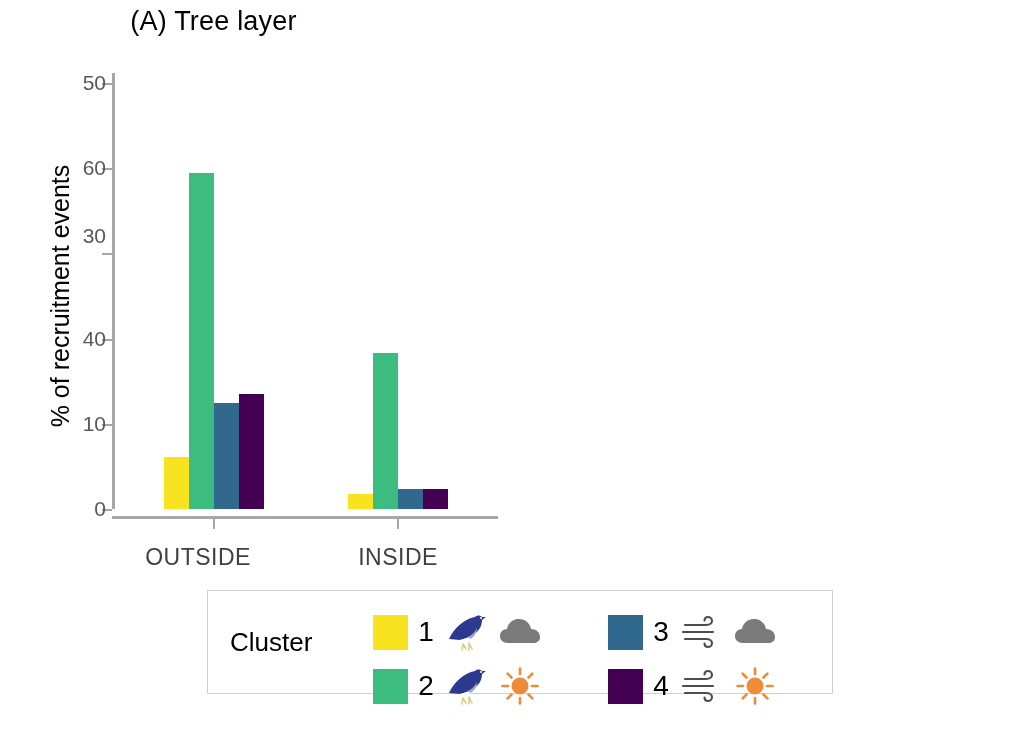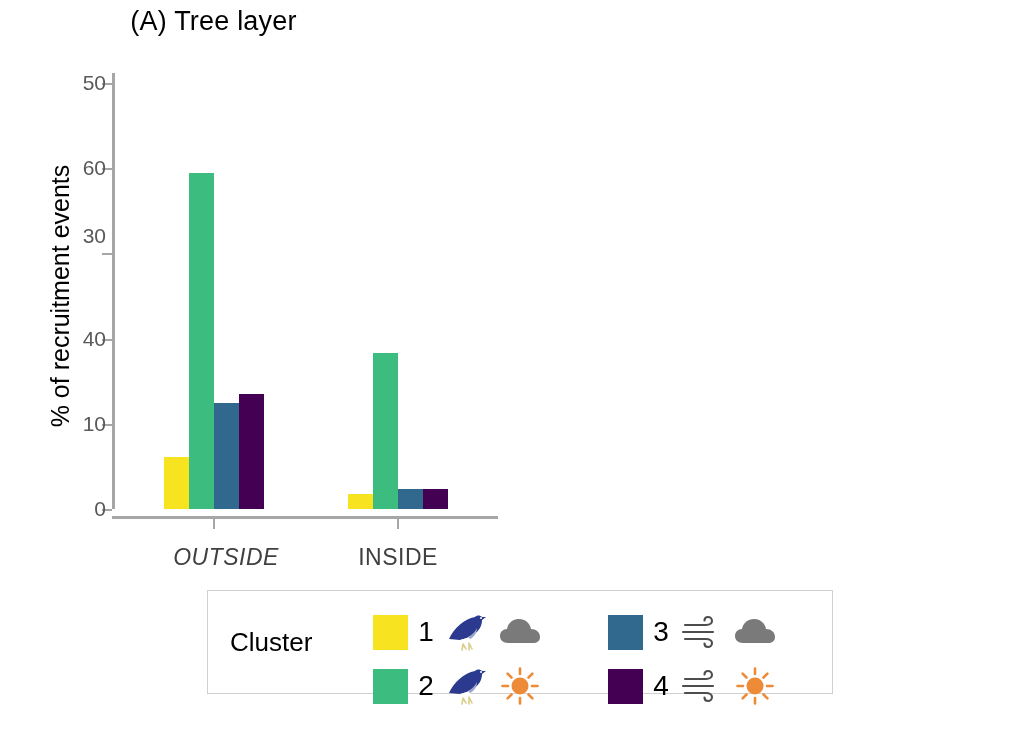--- a/index.html
+++ b/index.html
@@ -124,21 +124,21 @@
           <div class="bar" title="OUTSIDE – cluster 2: 39.4%" style="left: 67.16px; width: 24.84px; height: 335.688px; background: rgb(60, 188, 126);"></div>
           <div class="bar" title="OUTSIDE – cluster 3: 12.4%" style="left: 92px; width: 24.84px; height: 105.648px; background: rgb(48, 104, 142);"></div>
           <div class="bar" title="OUTSIDE – cluster 4: 13.5%" style="left: 116.84px; width: 24.84px; height: 115.02px; background: rgb(68, 1, 84);"></div>
           <div class="bar" title="INSIDE – cluster 1: 1.8%" style="left: 226.32px; width: 24.84px; height: 15.336px; background: rgb(247, 227, 32);"></div>
           <div class="bar" title="INSIDE – cluster 2: 18.3%" style="left: 251.16px; width: 24.84px; height: 155.916px; background: rgb(60, 188, 126);"></div>
           <div class="bar" title="INSIDE – cluster 3: 2.4%" style="left: 276px; width: 24.84px; height: 20.448px; background: rgb(48, 104, 142);"></div>
           <div class="bar" title="INSIDE – cluster 4: 2.3%" style="left: 300.84px; width: 24.84px; height: 19.596px; background: rgb(68, 1, 84);"></div>
         </div>
       <div class="xticks">
           <div class="xtick" style="left: 91px;"></div>
-          <div class="xtick-label" style="left: 104px; font-style: italic;">OUTSIDE</div>
+          <div class="xtick-label" style="left: 76px;">OUTSIDE</div>
           <div class="xtick" style="left: 275px;"></div>
           <div class="xtick-label" style="left: 276px;">INSIDE</div>
         </div>
     </div>
   </div>
 
 
   <div id="legend">
     <div class="legend-title">Cluster</div>
     <div class="legend-grid">

